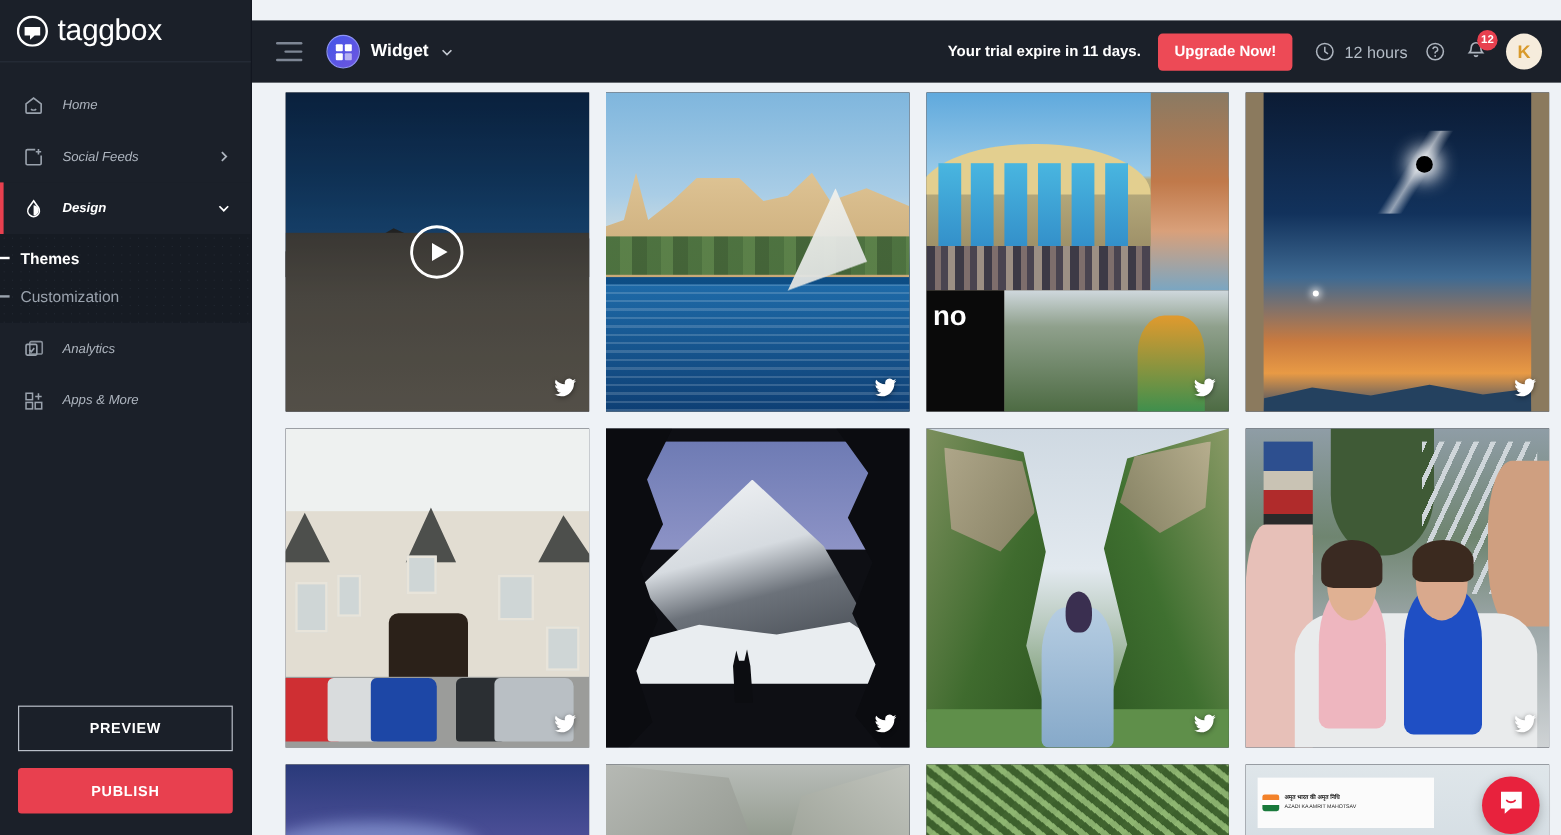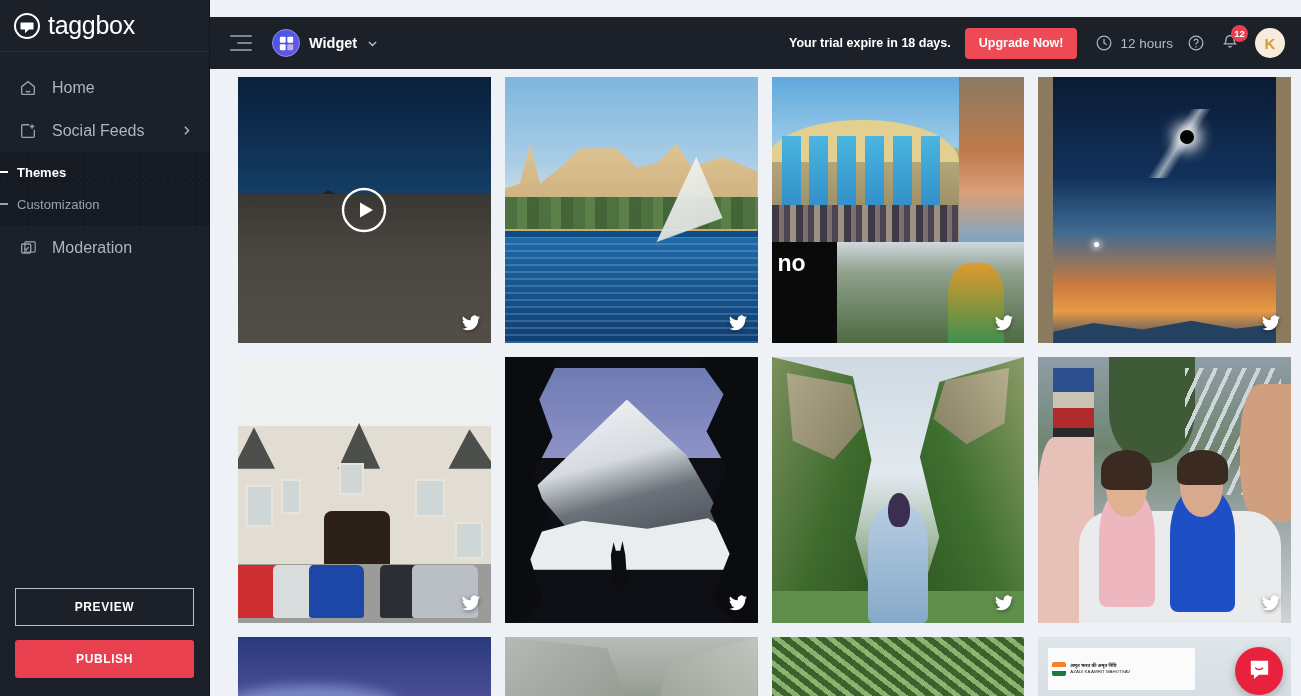--- a/index.html
+++ b/index.html
@@ -36,22 +36,22 @@
     display: flex; align-items: center;
     height: 43px; padding-left: 18px; padding-right: 16px;
     cursor: pointer; position: relative;
   }
   .nav-item .nav-icon {
     width: 20px; height: 20px; flex: 0 0 20px;
     display: flex; align-items: center; justify-content: center;
     color: #9aa2ad;
   }
   .nav-item .nav-label {
-    margin-left: 14px; font-size: 16px; color: #aeb5bf;
-    flex: 1 1 auto; white-space: nowrap;
+    margin-left: 14px; font-size: 11px; color: #aeb5bf;
+    flex: 1 1 auto; white-space: nowrap; font-style: italic;
   }
   .nav-item .nav-caret { color: #aeb5bf; display: flex; align-items: center; }
   .nav-item.active { background: #1b2029; }
   .nav-item.active::before {
     content: ""; position: absolute; left: 0; top: 0;
     width: 3px; height: 100%; background: #e8404f;
   }
   .nav-item.active .nav-label { color: #ffffff; font-weight: bold; }
   .nav-item.active .nav-icon { color: #ffffff; }
   .nav-item.active .nav-caret { color: #ffffff; }
@@ -308,44 +308,69 @@
           </svg>
         </span>
         <span class="nav-label">Social Feeds</span>
         <span class="nav-caret">
           <svg viewBox="0 0 16 16" width="13" height="13" fill="none" stroke="currentColor" stroke-width="1.8">
             <path d="M6 3.5 10.5 8 6 12.5"></path>
           </svg>
         </span>
       </div>
 
+      <div class="nav-item active">
+        <span class="nav-icon">
+          <svg viewBox="0 0 20 20" width="18" height="18">
+            <path d="M10 2.6 14.6 9a5.4 5.4 0 1 1-9.2 0z" fill="none" stroke="currentColor" stroke-width="1.5"></path>
+            <path d="M10 6.6v9.6a4.8 4.8 0 0 0 0-9.6z" fill="currentColor"></path>
+          </svg>
+        </span>
+        <span class="nav-label">Design</span>
+        <span class="nav-caret">
+          <svg viewBox="0 0 16 16" width="13" height="13" fill="none" stroke="currentColor" stroke-width="1.8">
+            <path d="M3.5 6 8 10.5 12.5 6"></path>
+          </svg>
+        </span>
+      </div>
 
       <div id="submenu">
         <div class="sub-item active">
           <span class="sub-dash"></span>
           <span class="sub-label">Themes</span>
         </div>
         <div class="sub-item">
           <span class="sub-dash"></span>
           <span class="sub-label">Customization</span>
         </div>
       </div>
 
       <div class="nav-item">
         <span class="nav-icon">
           <svg viewBox="0 0 20 20" width="18" height="18" fill="none" stroke="currentColor" stroke-width="1.5">
             <rect x="3" y="5.5" width="10" height="10" rx="1.2"></rect>
             <path d="M6.5 14.5V4.3A1.3 1.3 0 0 1 7.8 3h8.9A1.3 1.3 0 0 1 18 4.3v8.9a1.3 1.3 0 0 1-1.3 1.3H6.5z" opacity=".85"></path>
             <path d="M6 10.5 7.8 12.3 10.6 9"></path>
           </svg>
         </span>
-        <span class="nav-label">Moderation</span>
-      </div>
-
-
+        <span class="nav-label">Analytics</span>
+      </div>
+
+
+      <div class="nav-item">
+        <span class="nav-icon">
+          <svg viewBox="0 0 20 20" width="18" height="18" fill="none" stroke="currentColor" stroke-width="1.4">
+            <rect x="3" y="3" width="6" height="6"></rect>
+            <rect x="3" y="11.5" width="6" height="6"></rect>
+            <rect x="11.5" y="11.5" width="6" height="6"></rect>
+            <path d="M14.5 3v6M11.5 6h6"></path>
+          </svg>
+        </span>
+        <span class="nav-label">Apps &amp; More</span>
+      </div>
 
     </nav>
 
     <div id="sidebar-actions">
       <button id="preview-btn">PREVIEW</button>
       <button id="publish-btn">PUBLISH</button>
     </div>
   </aside>
 
   <section id="main">
@@ -370,21 +395,21 @@
         <span class="widget-title">Widget</span>
         <span class="widget-caret">
           <svg viewBox="0 0 16 16" width="13" height="13" fill="none" stroke="currentColor" stroke-width="1.7">
             <path d="M3.5 6 8 10.5 12.5 6"></path>
           </svg>
         </span>
       </div>
 
       <div id="topbar-right">
 
-        <span id="trial-text">Your trial expire in 18 days.</span>
+        <span id="trial-text">Your trial expire in 11 days.</span>
 
         <button id="upgrade-btn">Upgrade Now!</button>
 
         <span class="hours-group">
           <span class="icon-btn">
             <svg viewBox="0 0 20 20" width="18" height="18" fill="none" stroke="currentColor" stroke-width="1.4">
               <circle cx="10" cy="10" r="7.6"></circle>
                 <path d="M10 5.6V10l3 2"></path>
             </svg>
           </span>

